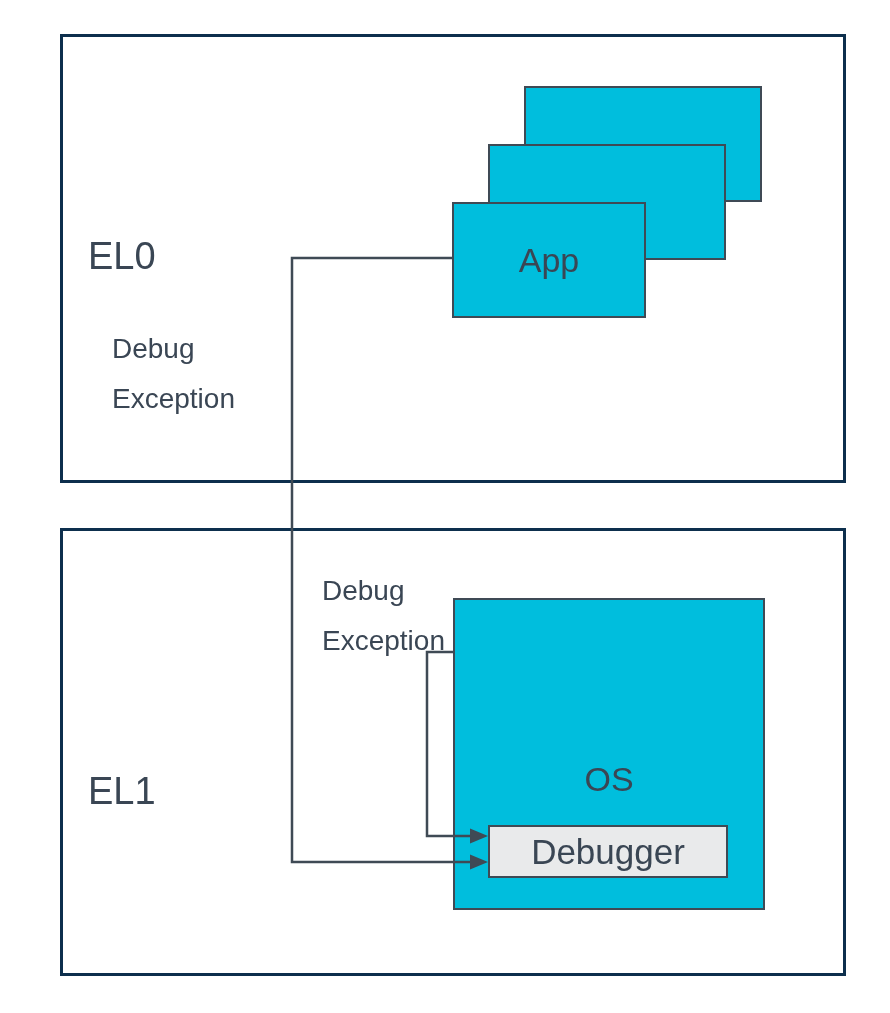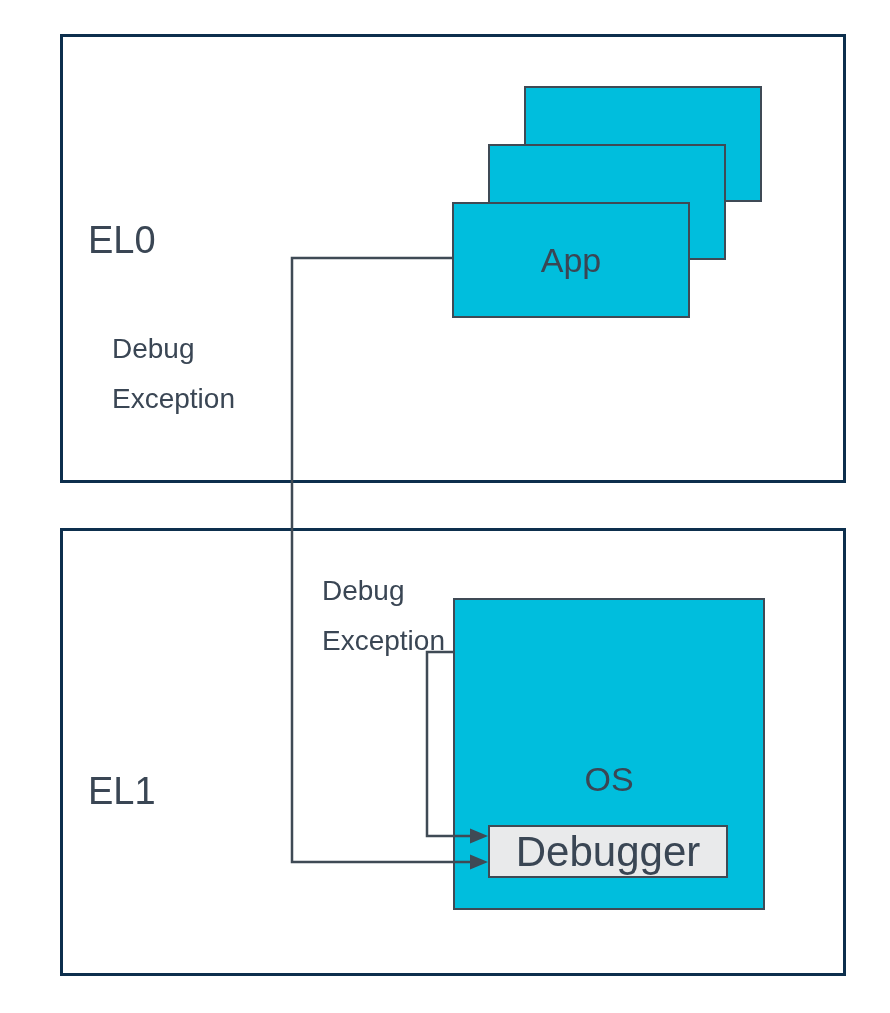--- a/index.html
+++ b/index.html
@@ -43,41 +43,41 @@
   }
 
   .cyan-box {
     position: absolute;
     background: var(--cyan);
     border: 2.5px solid var(--slate);
   }
   .app-back   { left: 524px; top: 86px;  width: 238px; height: 116px; }
   .app-middle { left: 488px; top: 144px; width: 238px; height: 116px; }
   .app-front  {
-    left: 452px; top: 202px; width: 238px; height: 116px;
+    left: 452px; top: 202px; width: 194px; height: 116px;
     display: flex; align-items: center; justify-content: center;
   }
   .box-label {
     font-size: 34px;
     color: var(--text);
   }
   .os-box { left: 453px; top: 598px; width: 312px; height: 312px; }
   .os-label {
     position: absolute;
     left: 0; right: 0; top: 160px;
     text-align: center;
   }
   .debugger-box {
     position: absolute;
     left: 488px; top: 825px; width: 240px; height: 53px;
     background: var(--debugger-bg);
     border: 2.5px solid var(--slate);
     display: flex; align-items: center; justify-content: center;
   }
-  .debugger-box span { font-size: 42px; color: var(--text); }
+  .debugger-box span { font-size: 35px; color: var(--text); }
 
   .connectors {
     position: absolute;
     left: 0; top: 0;
     pointer-events: none;
   }
   .connectors polyline {
     fill: none;
     stroke: var(--slate);
     stroke-width: 2.5;
@@ -89,21 +89,21 @@
   }
 </style>
 </head>
 <body>
 
 <div class="canvas">
 
   <div class="big-box el0-box"></div>
   <div class="big-box el1-box"></div>
 
-  <div class="level-label" style="left:88px; top:220px;">EL0</div>
+  <div class="level-label" style="left:88px; top:236px;">EL0</div>
   <div class="exc-label" style="left:112px; top:324px;">Debug Exception</div>
 
   <div class="level-label" style="left:88px; top:771px;">EL1</div>
   <div class="exc-label" style="left:322px; top:566px;">Debug Exception</div>
 
   <div class="cyan-box app-back"></div>
   <div class="cyan-box app-middle"></div>
   <div class="cyan-box app-front">
     <span class="box-label">App</span>
   </div>

